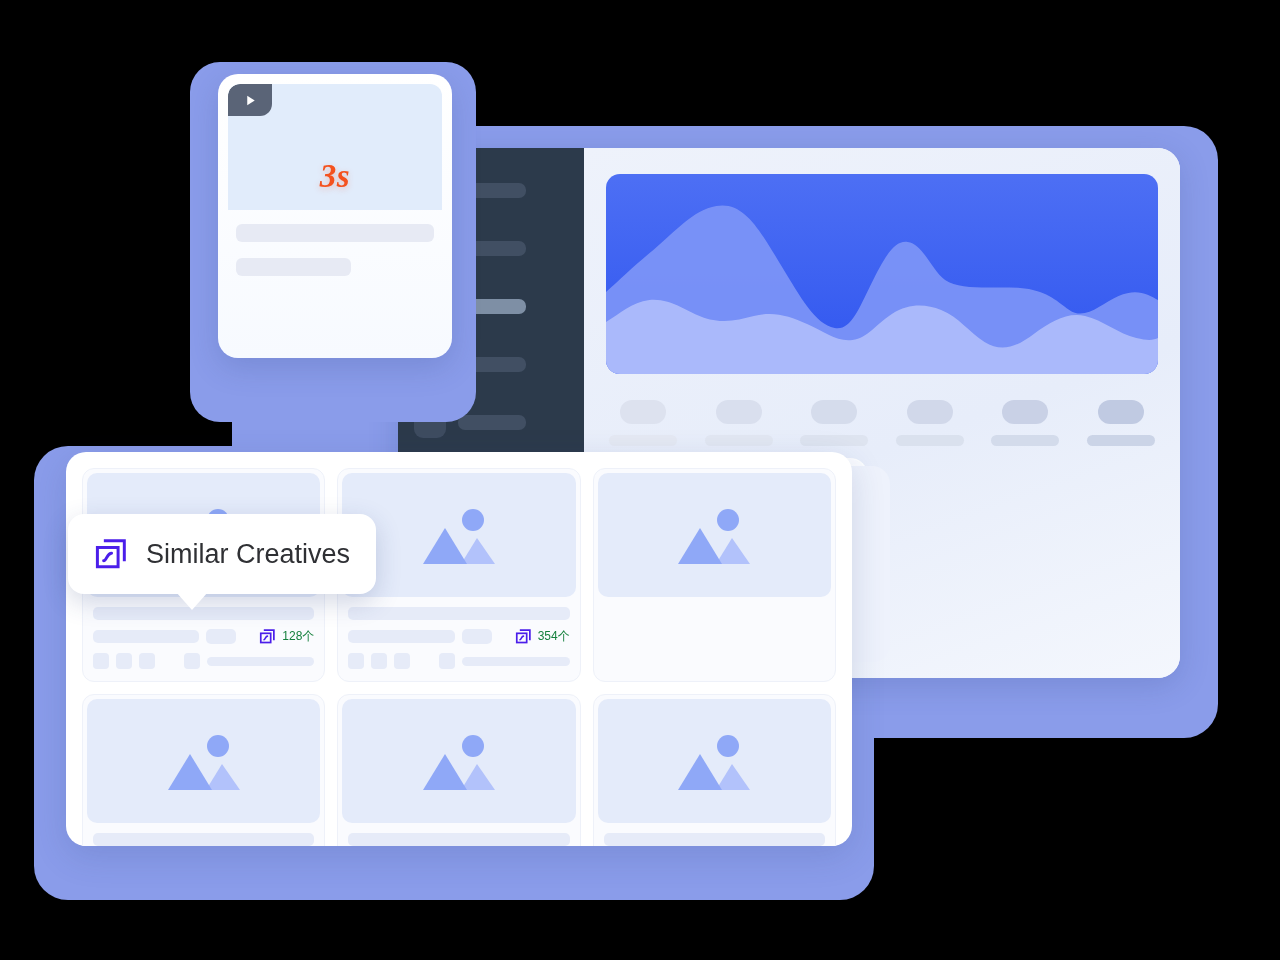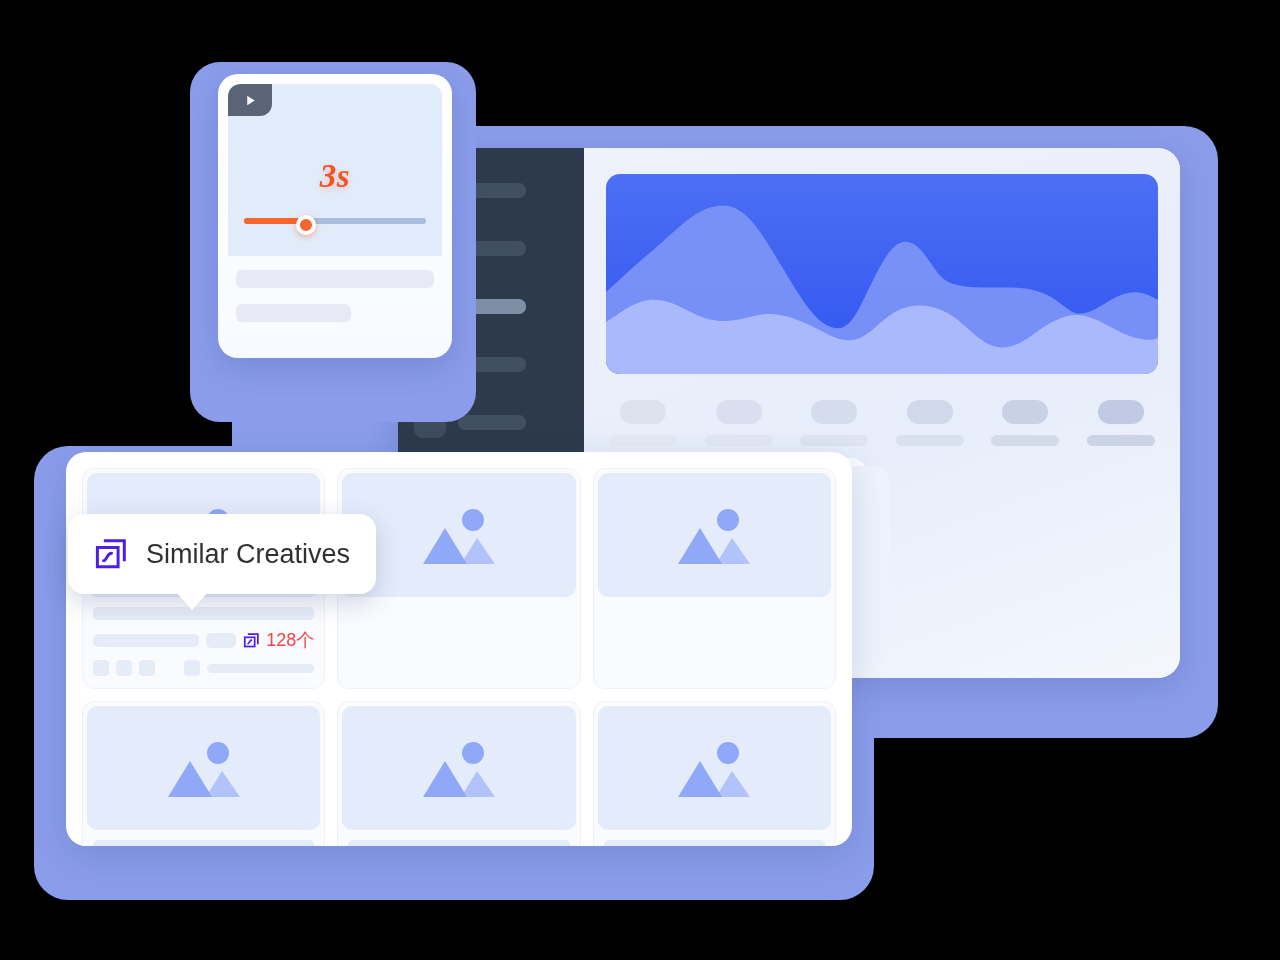--- a/index.html
+++ b/index.html
@@ -124,42 +124,42 @@
   .row + .row { margin-top: 8px; }
   .ph { background: #e6ebf8; border-radius: 5px; height: 13px; }
   .ph.full { width: 100%; }
   .ph.w-half { width: 48%; }
   .ph.w-chip { width: 30px; height: 15px; border-radius: 5px; }
   .ph.sq { width: 16px; height: 16px; border-radius: 4px; }
   .ph.flex { flex: 1; height: 9px; }
 
   .count-badge { display: flex; align-items: center; gap: 6px; margin-left: auto; }
   .count-badge .num {
-    font-size: 18px; color: #ef4444; white-space: nowrap;
+    font-size: 12px; color: #15803d; white-space: nowrap;
     font-family: "Liberation Sans", sans-serif;
   }
   .dup-icon { flex: none; }
 
   
   #video-plate {
     position: absolute; left: 190px; top: 62px;
     width: 286px; height: 360px;
     background: #8a9cea; border-radius: 30px;
   }
   #video-card {
     position: absolute; left: 218px; top: 74px;
     width: 234px; height: 284px;
     background: linear-gradient(180deg,#ffffff 0%, #f7faff 100%);
     border-radius: 20px;
     padding: 10px;
     box-shadow: 0 10px 30px rgba(40,60,120,.18);
   }
   #video-preview {
     position: relative;
-    height: 172px;
+    height: 126px;
     background: #e1ecfb;
     border-radius: 12px 12px 0 0;
     overflow: hidden;
   }
   #play-badge {
     position: absolute; left: 0; top: 0;
     width: 44px; height: 32px;
     background: #5a6477;
     border-radius: 12px 0 12px 0;
     display: flex; align-items: center; justify-content: center;
@@ -348,20 +348,44 @@
       </div>
 
       <div class="creative-card">
         <div class="thumb">
           <svg width="84" height="58" viewBox="0 0 84 58">
             <circle cx="56" cy="12" r="11" fill="#8fa8f7"></circle>
             <path d="M44 56 L60 30 L78 56 Z" fill="#b2c2fb"></path>
             <path d="M6 56 L28 20 L50 56 Z" fill="#8fa8f7"></path>
           </svg>
         </div>
+        <div class="card-body">
+          <div class="row">
+            <span class="ph full"></span>
+          </div>
+          <div class="row">
+            <span class="ph w-half"></span>
+            <span class="ph w-chip"></span>
+            <span class="count-badge">
+              <svg class="dup-icon" width="17" height="17" viewBox="0 0 24 24">
+                <path d="M8 3 H21 V16" fill="none" stroke="#4b1eea" stroke-width="2.4" stroke-linecap="square"></path>
+                <rect x="2.5" y="7.5" width="14" height="13" fill="none" stroke="#4b1eea" stroke-width="2.4"></rect>
+                <path d="M7 16.5 C9 16.5 9 11.5 12 11.5" fill="none" stroke="#4b1eea" stroke-width="2.2" stroke-linecap="round"></path>
+              </svg>
+              <span class="num">354个</span>
+            </span>
+          </div>
+          <div class="row">
+            <span class="ph sq"></span>
+            <span class="ph sq"></span>
+            <span class="ph sq"></span>
+            <span class="ph sq" style="margin-left:22px"></span>
+            <span class="ph flex"></span>
+          </div>
+        </div>
       </div>
 
       <div class="creative-card">
         <div class="thumb">
           <svg width="84" height="58" viewBox="0 0 84 58">
             <circle cx="56" cy="12" r="11" fill="#8fa8f7"></circle>
             <path d="M44 56 L60 30 L78 56 Z" fill="#b2c2fb"></path>
             <path d="M6 56 L28 20 L50 56 Z" fill="#8fa8f7"></path>
           </svg>
         </div>

